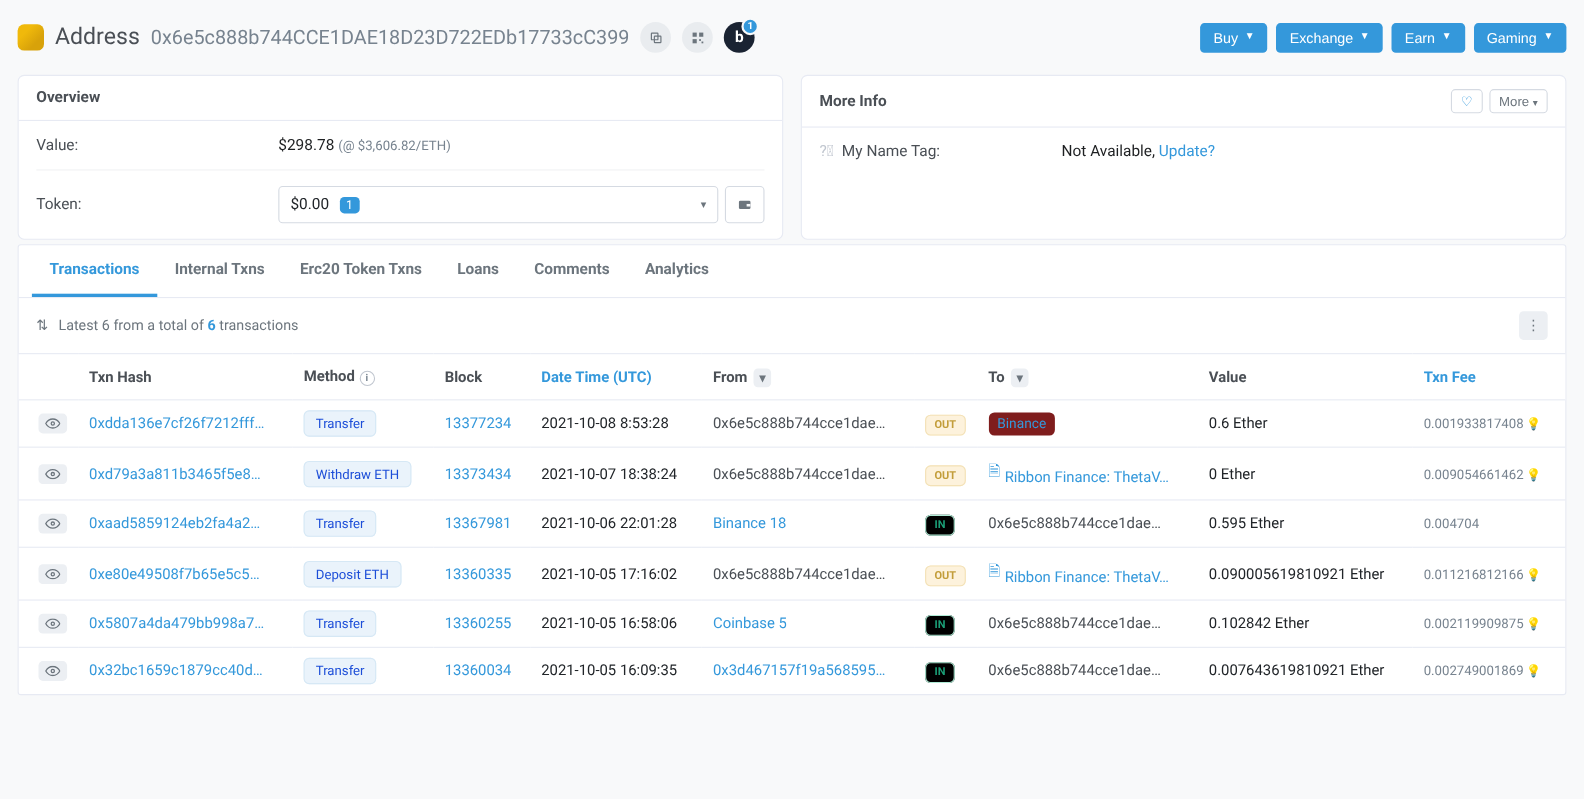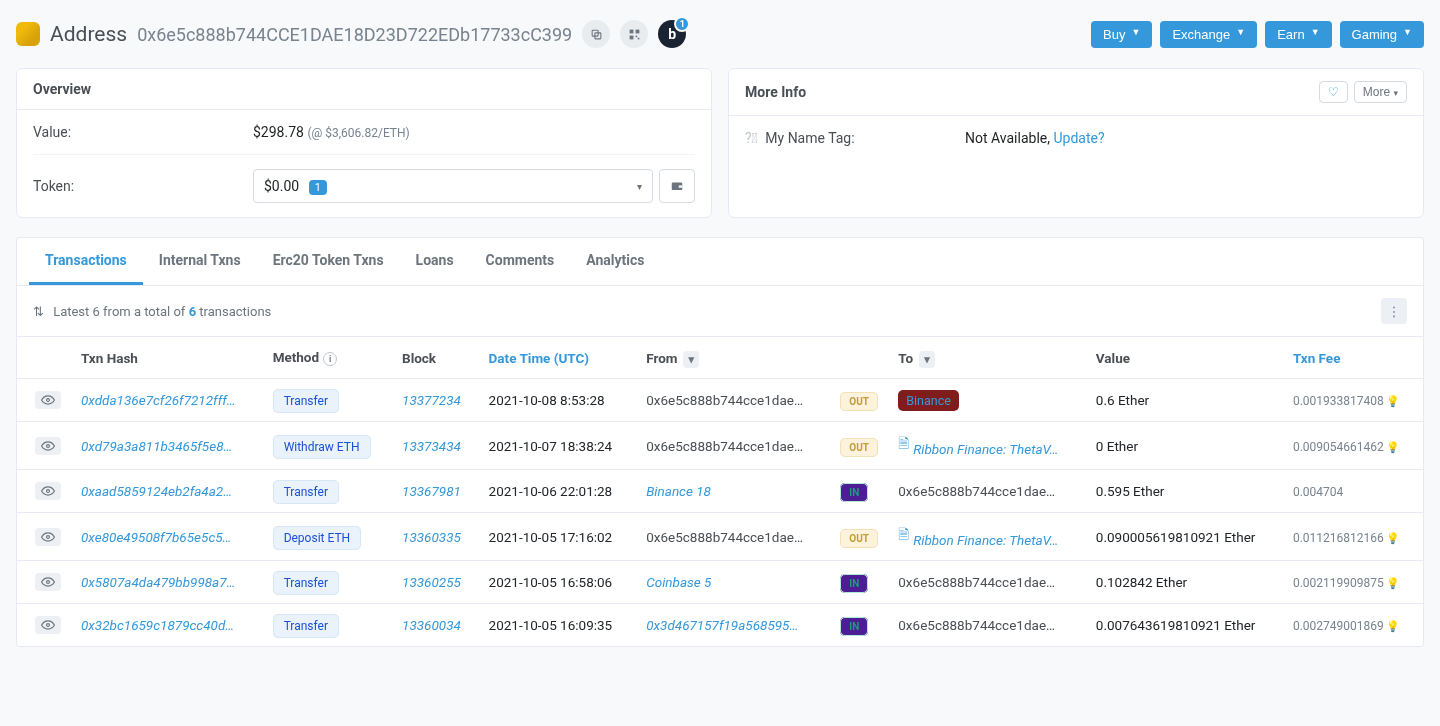--- a/index.html
+++ b/index.html
@@ -98,21 +98,21 @@
     align-items: flex-start;
     gap: 6px;
   }
   .btn-primary .caret {
     font-size: 9px;
   }
   
   .cards {
     display: flex;
     gap: 16px;
-    margin-bottom: 19px;
+    margin-bottom: 4px;
   }
   .card {
     background: #fff;
     border: 1px solid #e7eaf3;
     border-radius: 6px;
     flex: 1;
   }
   .card-header {
     padding: 12px 16px;
     border-bottom: 1px solid #e7eaf3;
@@ -263,21 +263,20 @@
   }
   .txhash, .block-link, .addr-link {
     color: #3498db;
     cursor: pointer;
     max-width: 170px;
     overflow: hidden;
     text-overflow: ellipsis;
     white-space: nowrap;
     display: inline-block;
     vertical-align: bottom;
-    font-style: italic;
   }
   .method-badge {
     background: #eaf3fb;
     border: 1px solid #d6e8f5;
     border-radius: 5px;
     padding: 4px 10px;
     font-size: 12px;
     color: #1d4ed8;
     white-space: nowrap;
   }
@@ -286,21 +285,21 @@
     padding: 3px 8px;
     font-size: 10px;
     font-weight: 700;
   }
   .dir-OUT {
     background: #fdf2dc;
     color: #c29d3a;
     border: 1px solid #f3e1b6;
   }
   .dir-IN {
-    background: #4c1d95;
+    background: #000000;
     color: #1b9e77;
     border: 1px solid #b0ebd6;
   }
   .to-chip {
     background: #7f1d1d;
     color: #3498db;
     border-radius: 5px;
     padding: 3px 8px;
     font-size: 12.5px;
   }

